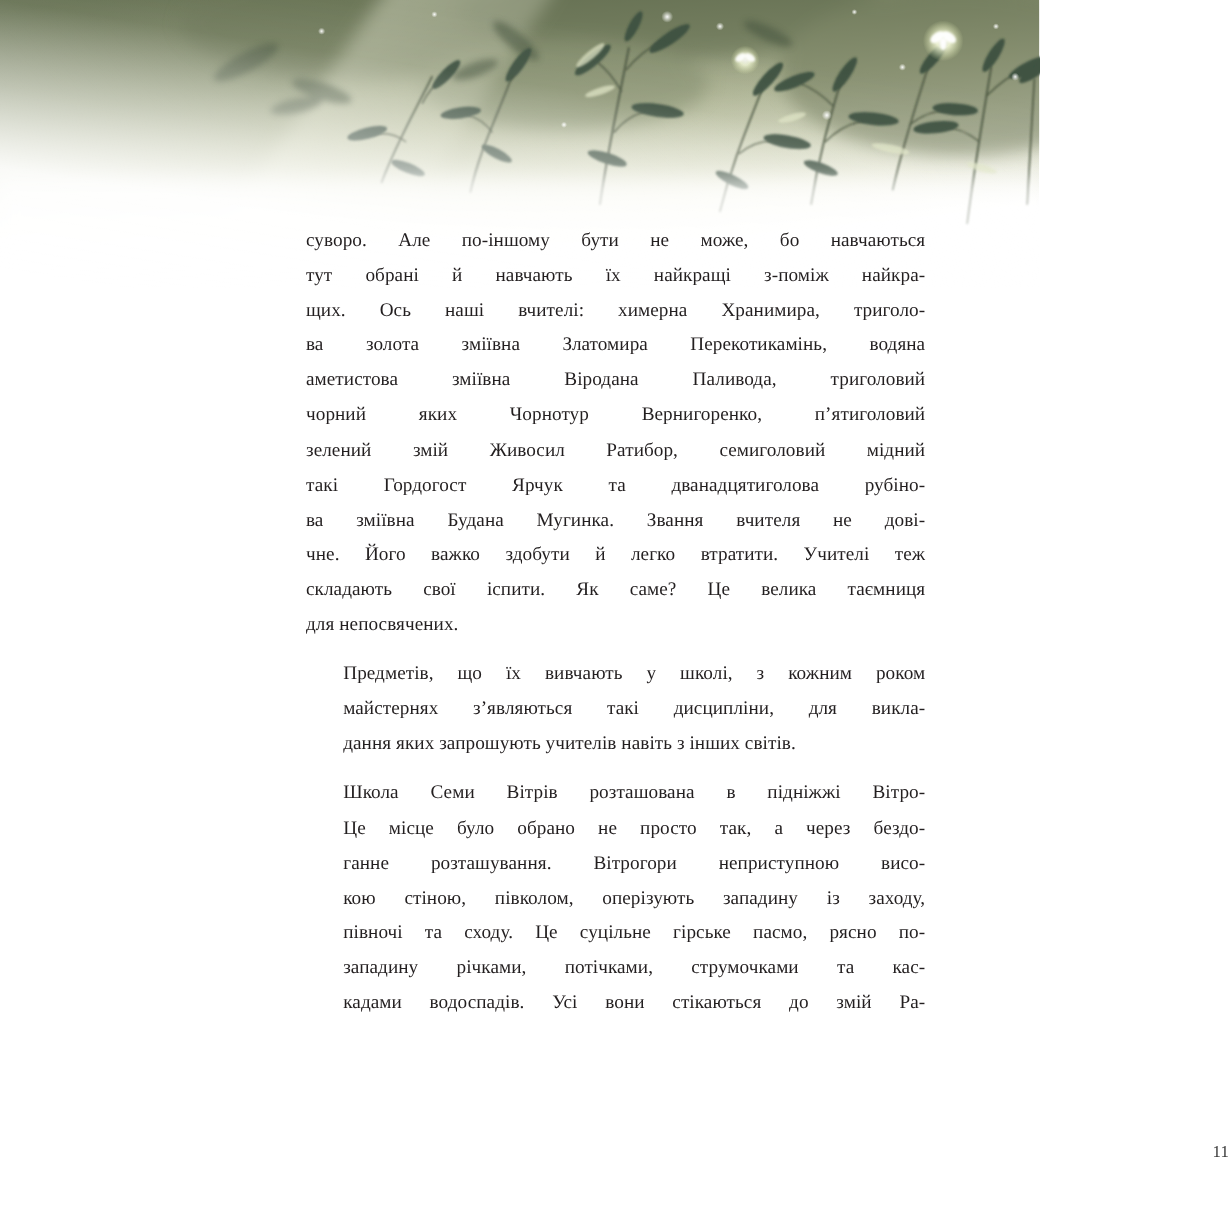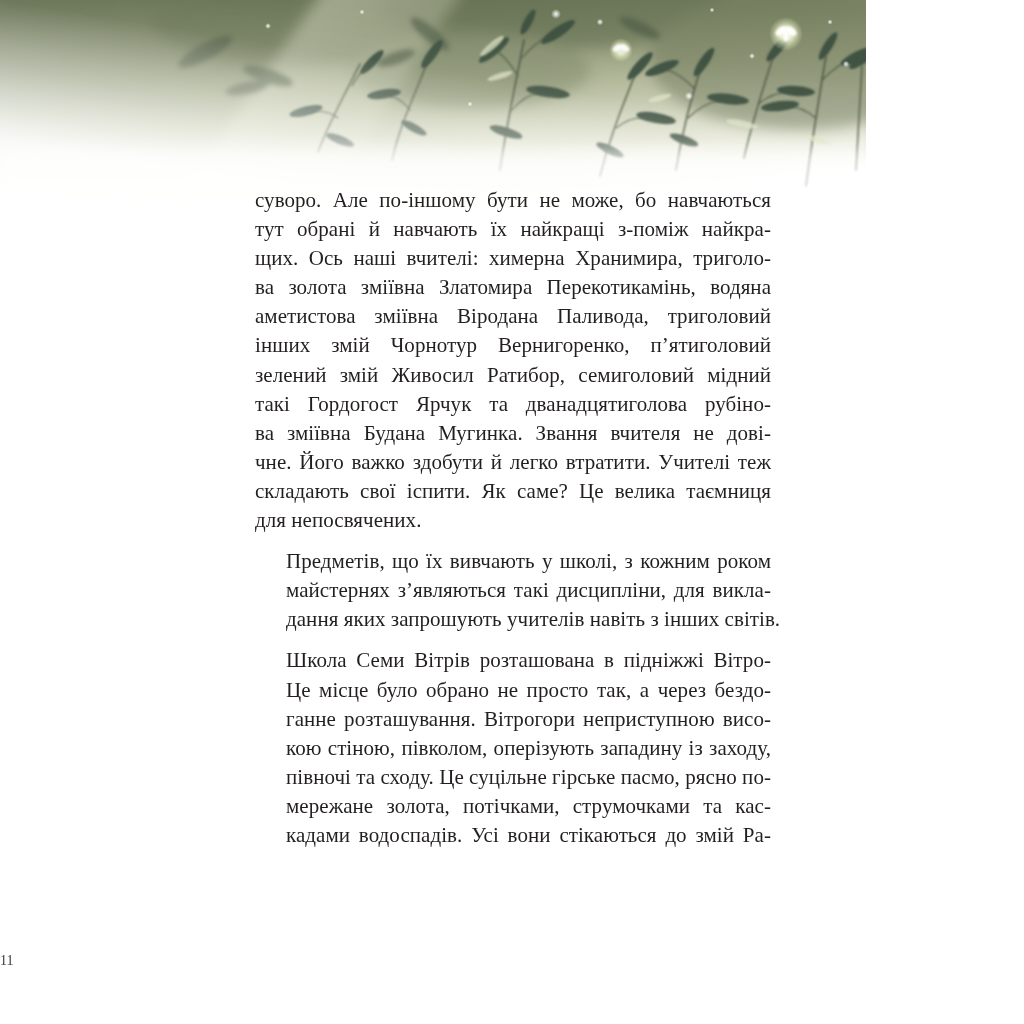--- a/index.html
+++ b/index.html
@@ -33,21 +33,21 @@
 
   
   #page-body {
     position: absolute;
     left: 255px;
     top: 186px;
     width: 516px;
   }
   .para {
     margin: 0;
-    font-size: 21px;
+    font-size: 16px;
     line-height: 29.1px;
     color: #231f20;
     text-align: justify;
     text-justify: inter-word;
     letter-spacing: 0.05px;
     -webkit-hyphens: none;
     hyphens: none;
   }
   .para.indent {
     text-indent: 31px;
@@ -63,21 +63,21 @@
     text-align-last: justify;
     white-space: normal;
   }
 
   
   #folio {
     position: absolute;
     left: 0;
     top: 952px;
     width: 1024px;
-    text-align: left;
+    text-align: right;
     font-size: 14px;
     line-height: 18px;
     color: #3a3a3a;
     font-family: "Liberation Serif", "DejaVu Serif", serif;
   }
 </style>
 </head>
 <body>
 
 <div id="header-art">
@@ -274,37 +274,37 @@
 </div>
 
 <main id="page-body">
 
 <p class="para" id="para-1">
       <span class="ln just">суворо. Але по-іншому бути не може, бо навчаються</span>
       <span class="ln just">тут обрані й навчають їх найкращі з-поміж найкра-</span>
       <span class="ln just">щих. Ось наші вчителі: химерна Хранимира, триголо-</span>
       <span class="ln just">ва золота змiївна Златомира Перекотикамінь, водяна</span>
       <span class="ln just">аметистова змiївна Віродана Паливода, триголовий</span>
-      <span class="ln just">інших змій Чорнотур Вернигоренко, п’ятиголовий</span>
+      <span class="ln just">чорний яких Чорнотур Вернигоренко, п’ятиголовий</span>
       <span class="ln just">зелений змій Живосил Ратибор, семиголовий мідний</span>
       <span class="ln just">такі Гордогост Ярчук та дванадцятиголова рубіно-</span>
       <span class="ln just">ва змiївна Будана Мугинка. Звання вчителя не дові-</span>
       <span class="ln just">чне. Його важко здобути й легко втратити. Учителі теж</span>
       <span class="ln just">складають свої іспити. Як саме? Це велика таємниця</span>
       <span class="ln">для непосвячених.</span>
     </p>
     <p class="para indent" id="para-2">
       <span class="ln just">Предметів, що їх вивчають у школі, з кожним роком</span>
       <span class="ln just">майстернях з’являються такі дисципліни, для викла-</span>
       <span class="ln">дання яких запрошують учителів навіть з інших світів.</span>
     </p>
     <p class="para indent" id="para-3">
       <span class="ln just">Школа Семи Вітрів розташована в підніжжі Вітро-</span>
       <span class="ln just">Це місце було обрано не просто так, а через бездо-</span>
       <span class="ln just">ганне розташування. Вітрогори неприступною висо-</span>
       <span class="ln just">кою стіною, півколом, оперізують западину із заходу,</span>
       <span class="ln just">півночі та сходу. Це суцільне гірське пасмо, рясно по-</span>
-      <span class="ln just">мережане золота, потічками, струмочками та кас-</span>
+      <span class="ln just">западину річками, потічками, струмочками та кас-</span>
       <span class="ln just">кадами водоспадів. Усі вони стікаються до змій Ра-</span>
     </p>
   </main>
 
 <div id="folio">11</div>
 
 </body></html>

